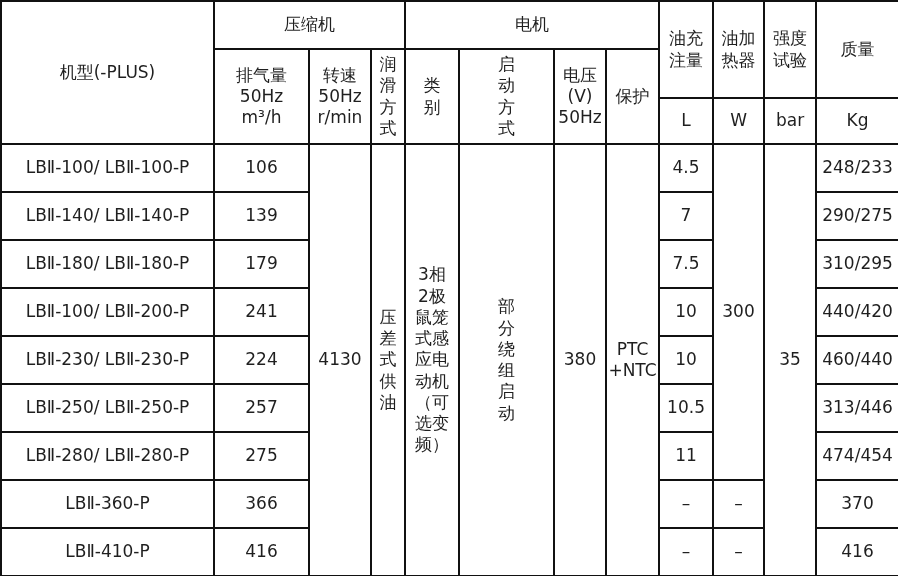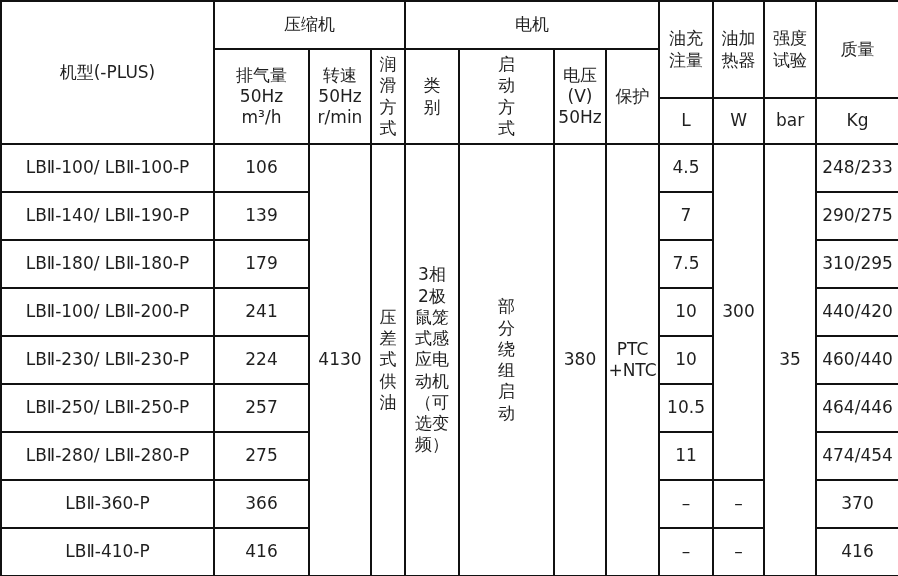--- a/index.html
+++ b/index.html
@@ -154,21 +154,21 @@
       <td rowspan="9" class="num">380</td>
       <td rowspan="9" class="num">PTC
 +NTC</td>
       <td class="num">4.5</td>
       <td rowspan="7" class="num">300</td>
       <td rowspan="9" class="num">35</td>
       <td class="num">248/233</td>
     </tr>
 
     <tr style="height:48px">
-      <td class="model">LBⅡ-140/ LBⅡ-190-P</td>
+      <td class="model">LBⅡ-140/ LBⅡ-140-P</td>
       <td class="num">139</td>
       <td class="num">7</td>
       <td class="num">290/275</td>
     </tr>
 
     <tr style="height:48px">
       <td class="model">LBⅡ-180/ LBⅡ-180-P</td>
       <td class="num">179</td>
       <td class="num">7.5</td>
       <td class="num">310/295</td>
@@ -185,21 +185,21 @@
       <td class="model">LBⅡ-230/ LBⅡ-230-P</td>
       <td class="num">224</td>
       <td class="num">10</td>
       <td class="num">460/440</td>
     </tr>
 
     <tr style="height:48px">
       <td class="model">LBⅡ-250/ LBⅡ-250-P</td>
       <td class="num">257</td>
       <td class="num">10.5</td>
-      <td class="num">464/446</td>
+      <td class="num">313/446</td>
     </tr>
 
     <tr style="height:48px">
       <td class="model">LBⅡ-280/ LBⅡ-280-P</td>
       <td class="num">275</td>
       <td class="num">11</td>
       <td class="num">474/454</td>
     </tr>
 
     <tr style="height:48px">

